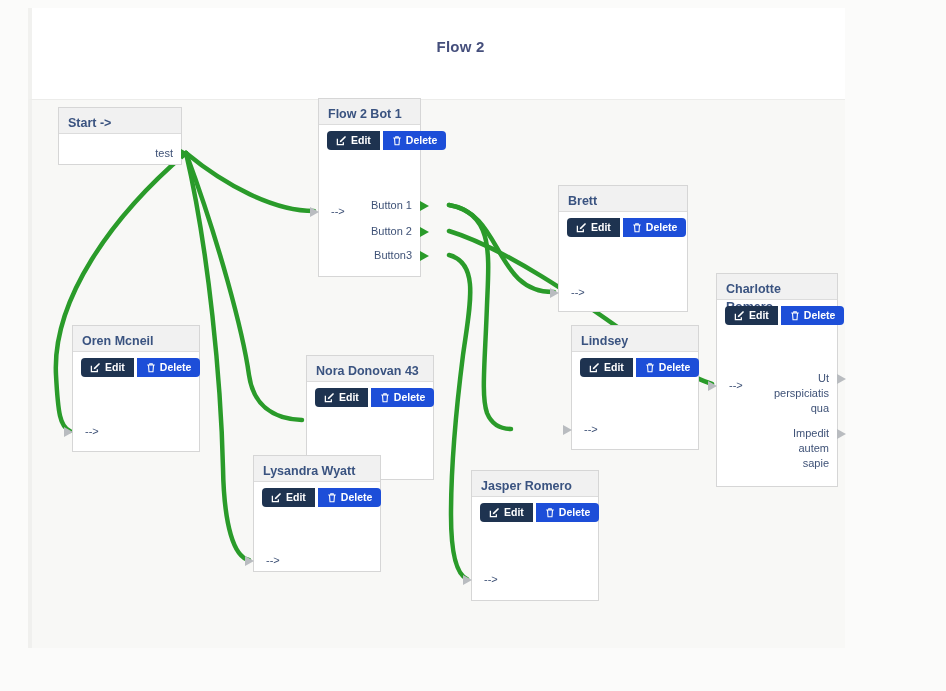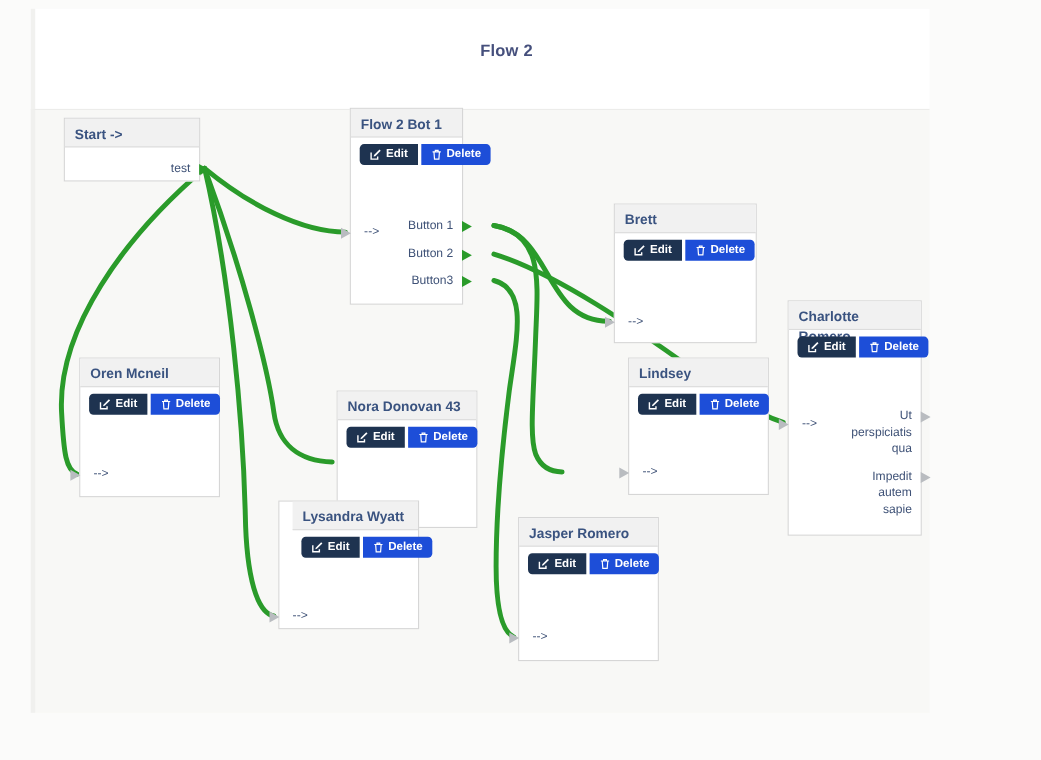--- a/index.html
+++ b/index.html
@@ -199,21 +199,21 @@
         <svg width="10" height="11" viewBox="0 0 12 12">
             <path d="M1.5 3h9M4.5 3V1.5h3V3M3 3l.6 8h4.8L9 3" stroke="#fff" fill="none" stroke-width="1.3"></path>
           </svg>
         <span>Delete</span>
       </button>
     </div>
   <span class="tri side-left" style="top: 99px; border-left: 9px solid rgb(185, 188, 192);"></span>
       <span class="plabel left" style="top: 96px;">--&gt;</span>
     </div>
 
-  <div class="node" style="left: 253px; top: 455px; width: 128px; height: 117px; padding-left: 12px;">
+  <div class="node" style="left: 253px; top: 455px; width: 128px; height: 117px;">
     <div class="node-header">
       <span>Lysandra Wyatt</span>
     </div>
     <div class="btn-row">
       <button class="btn edit">
         <svg width="11" height="11" viewBox="0 0 12 12">
             <path d="M1.5 4v6.5H8V8" fill="none" stroke="#fff" stroke-width="1.4"></path>
             <path d="M4 8l1.6-.4L11 2.2 9.8 1 4.4 6.4 4 8z" fill="#fff"></path>
           </svg>
         <span>Edit</span>

